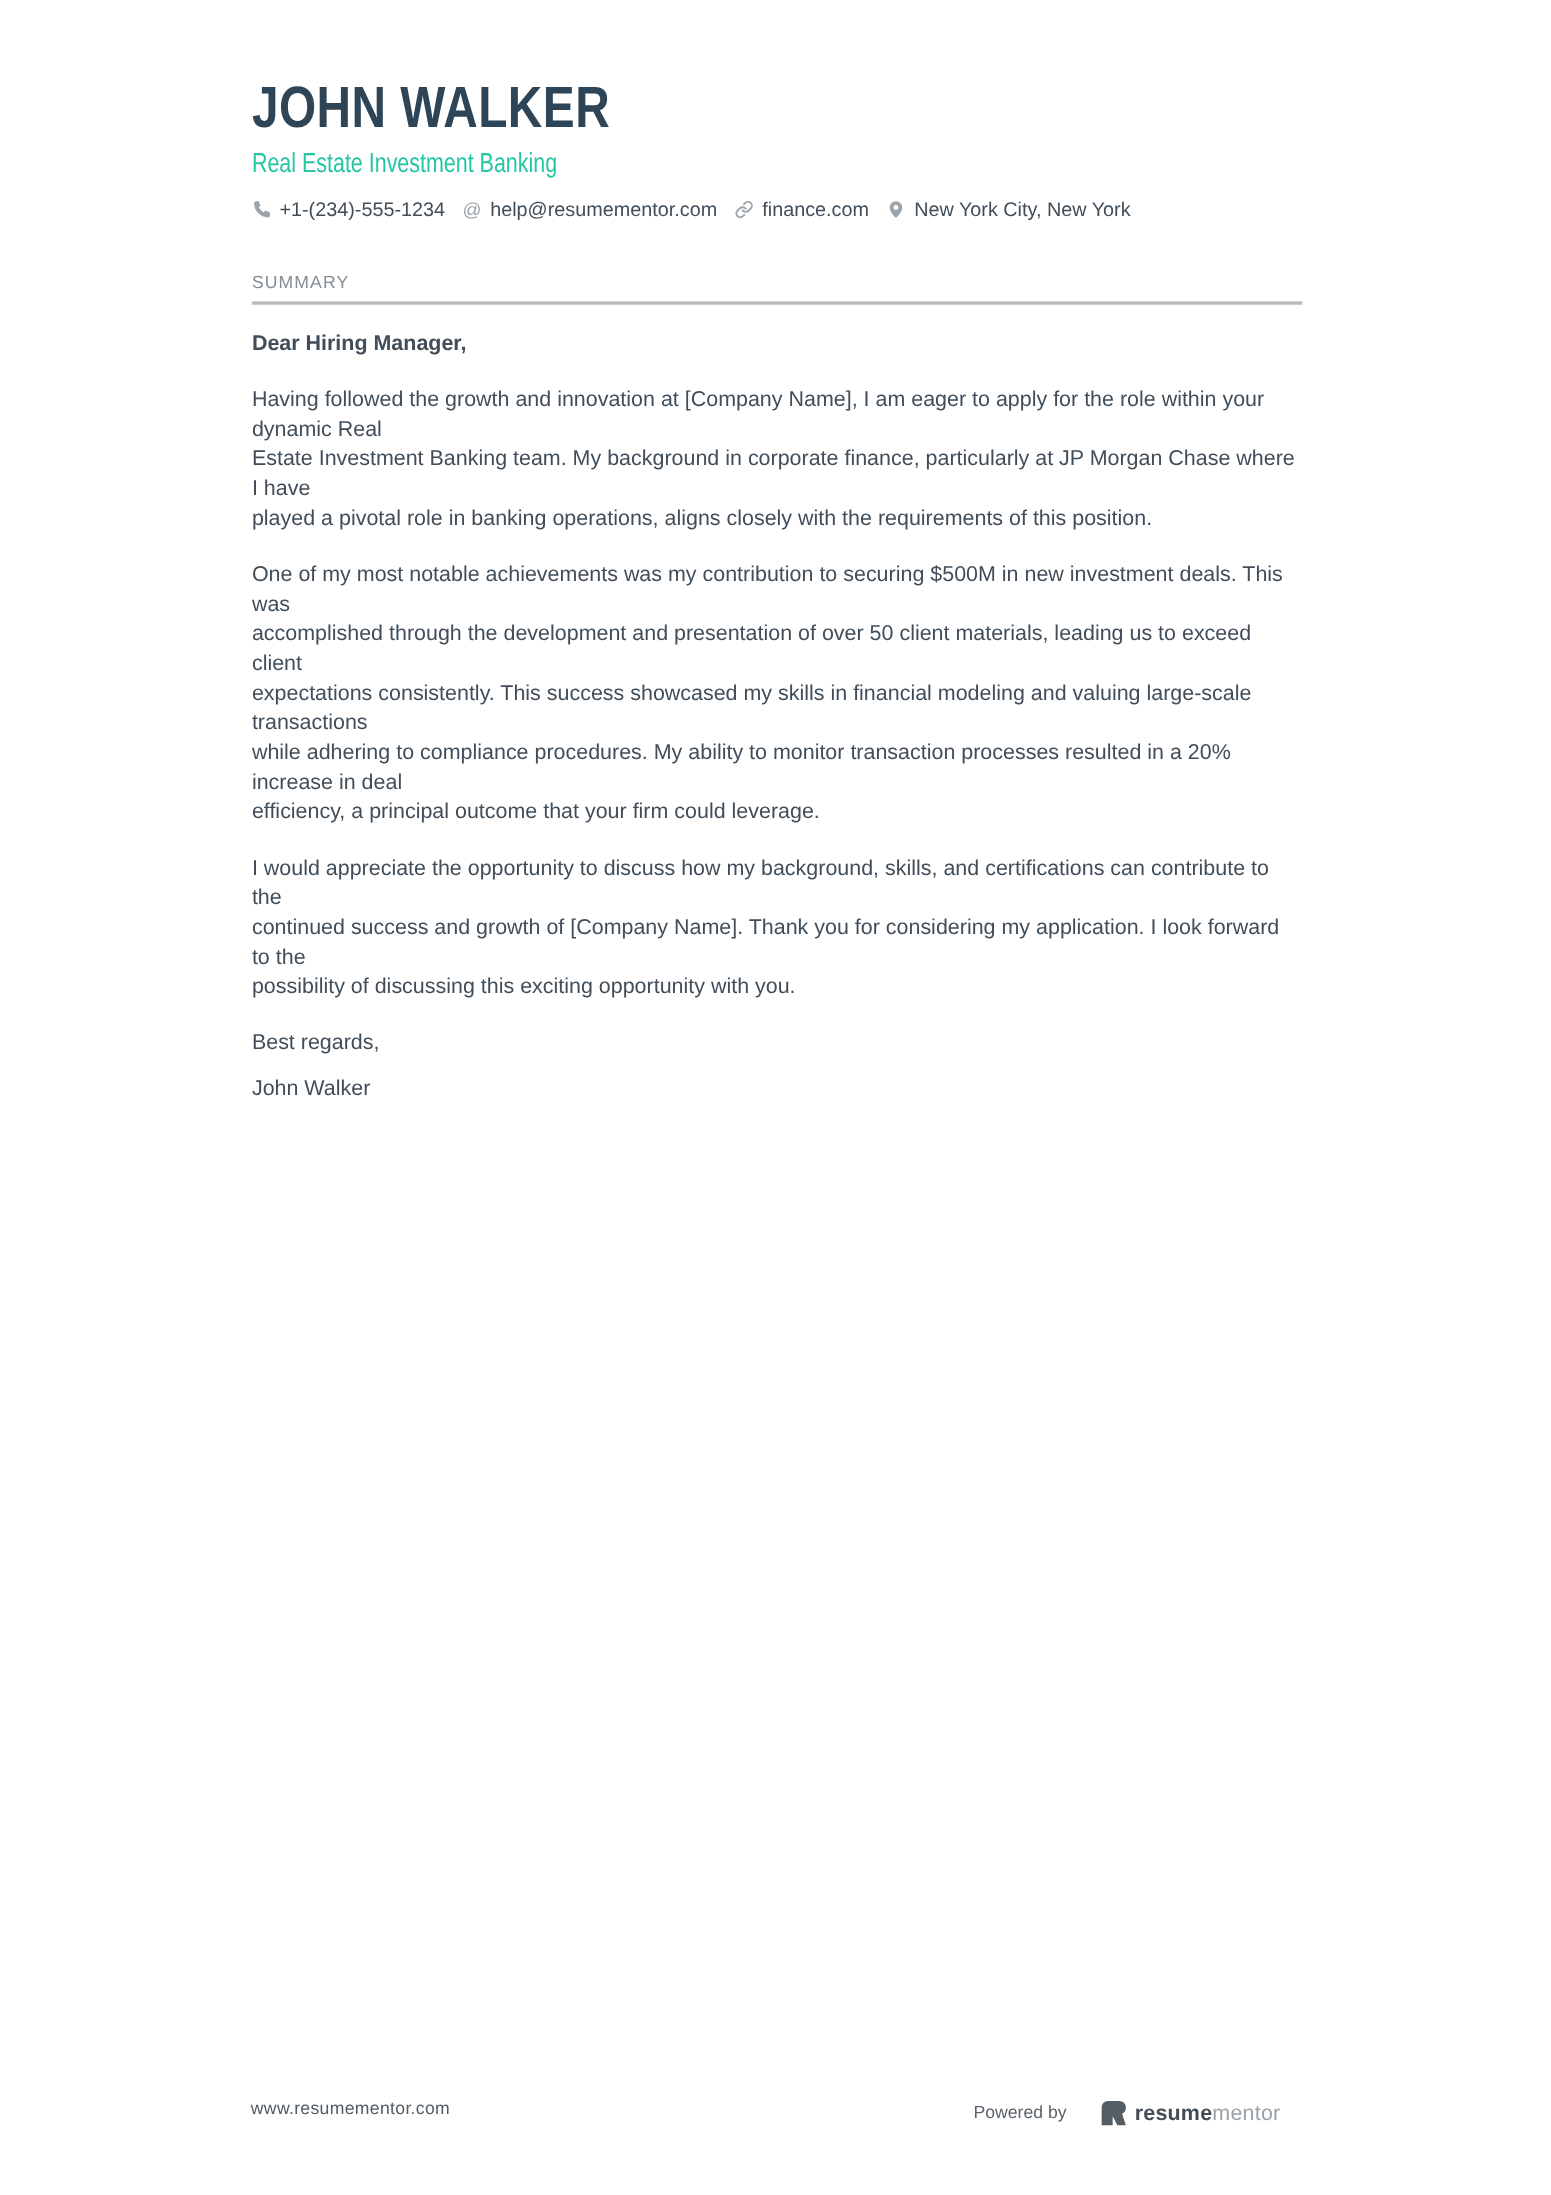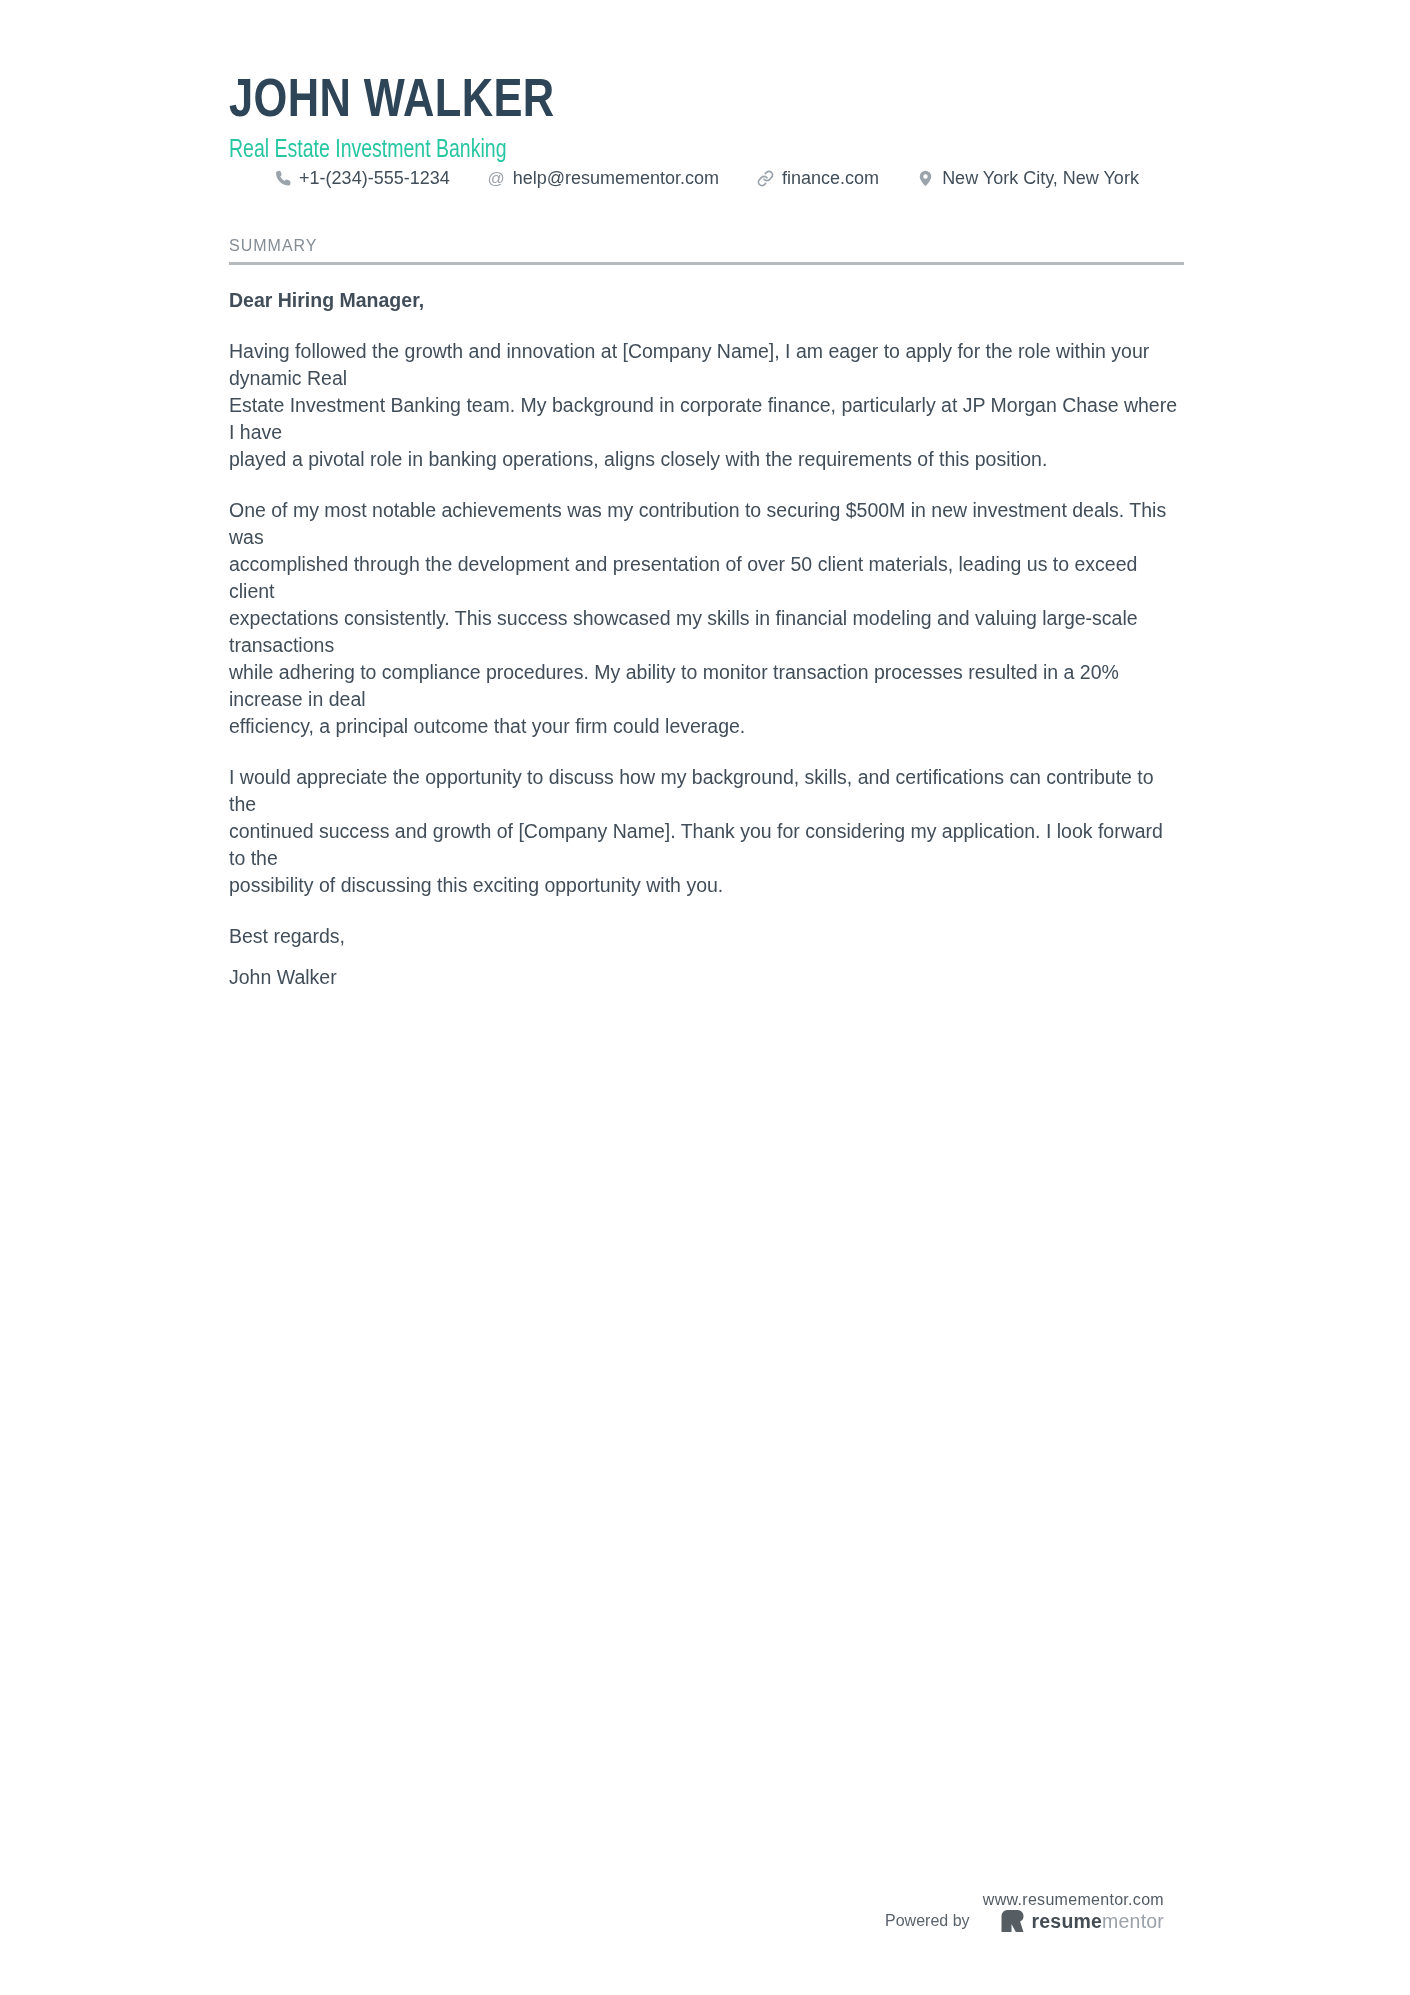--- a/index.html
+++ b/index.html
@@ -33,27 +33,26 @@
   .candidate-role {
     margin-top: 2px;
     font-size: 25px;
     font-weight: 400;
     color: #27c6a2;
     line-height: 1.35;
     white-space: nowrap;
   }
   .candidate-role .squeeze { transform: scaleX(0.78); }
   .contact-row {
-    margin-top: 3px;
+    margin-top: 15px;
     display: flex;
     align-items: center;
-    gap: 38px;
+    gap: 16px;
     font-size: 18px;
     color: #414e59;
-    justify-content: center;
   }
   .contact-item { display: flex; align-items: center; gap: 8px; white-space: nowrap; }
   .contact-item .cicon { width: 17px; height: 17px; flex: 0 0 auto; display: inline-flex; align-items: center; justify-content: center; }
   .contact-item .cicon svg { width: 17px; height: 17px; display: block; }
   .at-glyph { font-size: 17px; color: #9ba3ab; font-weight: 400; line-height: 1; }
   
   .main { padding: 0 78px 0 81px; }
   .section-label {
     margin-top: 48px;
     font-size: 16px;
@@ -72,22 +71,21 @@
   .letter .closing { margin-bottom: 14px; }
   .letter .signature { margin-bottom: 0; }
   
   .footer {
     position: absolute;
     left: 80px;
     right: 98px;
     bottom: 62px;
     display: flex;
     justify-content: space-between;
-    align-items: flex-end;
-    flex-direction: column;
+    align-items: flex-start;
   }
   .footer-site {
     font-size: 16px;
     letter-spacing: 0.3px;
     color: #515b63;
     text-decoration: none;
     cursor: pointer;
   }
   .powered-group { display: flex; align-items: center; }
   .powered-label { font-size: 16px; color: #5a636b; }

